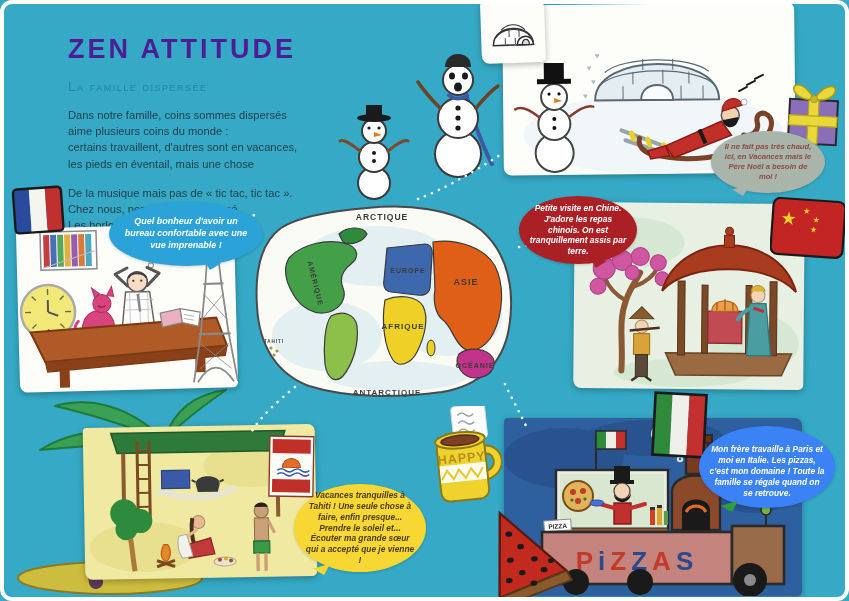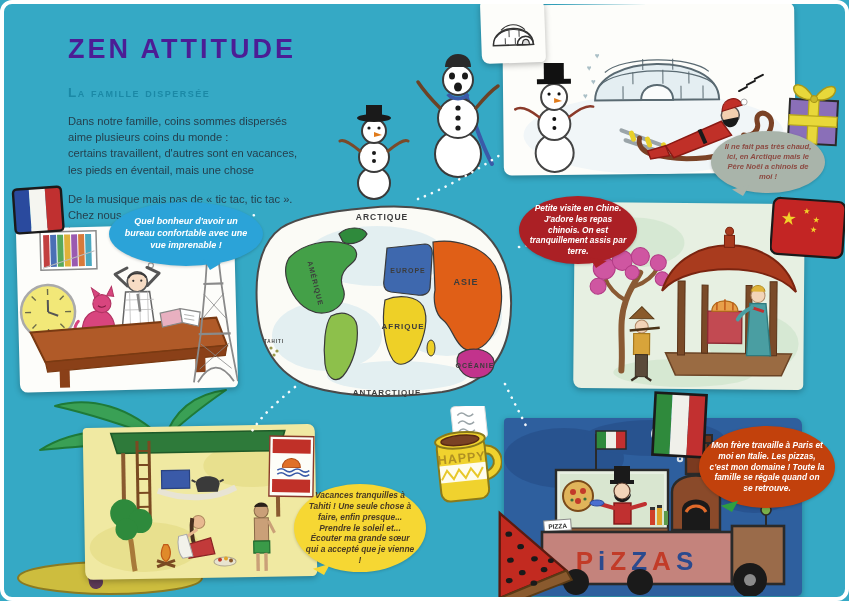--- a/index.html
+++ b/index.html
@@ -3,21 +3,21 @@
 <meta charset="utf-8">
 <style>
   html,body{margin:0;padding:0;background:#ffffff;}
   .page{position:relative;width:849px;height:601px;background:#35a9c5;overflow:hidden;
         font-family:"Liberation Sans",sans-serif;}
   .frame{position:absolute;inset:0;border:4px solid #fff;border-radius:12px;z-index:60;pointer-events:none;}
 
   
   .header{position:absolute;left:68px;top:34px;width:268px;z-index:5;color:#233744;}
   .title{font-size:27px;font-weight:700;letter-spacing:3px;color:#4c1d95;}
-  .subtitle{margin-top:20px;font-size:13.5px;font-weight:700;letter-spacing:1.5px;
+  .subtitle{margin-top:14px;font-size:13.5px;font-weight:400;letter-spacing:1.5px;
             font-variant:small-caps;color:#1b89a6;}
   .para{margin-top:13px;font-size:11.2px;line-height:1.45;color:#25404e;}
   .para div{white-space:nowrap;}
 
   
   .abs{position:absolute;}
   .paper{background:#fdfdfa;box-shadow:0 2px 6px rgba(0,0,0,.28);border-radius:4px 7px 5px 8px;}
 
   
   .bubble{position:absolute;display:flex;align-items:center;justify-content:center;text-align:center;
@@ -25,21 +25,21 @@
           line-height:1.3;box-shadow:0 1px 3px rgba(0,0,0,.18);}
   .bubble::after{content:"";position:absolute;width:0;height:0;border:9px solid transparent;}
   .b-france{left:109px;top:202px;width:154px;height:64px;padding:8px 14px;background:#2ba3d8;color:#fff;font-size:9px;font-style:italic;}
   .b-france::after{bottom:-13px;left:60%;border-top-color:#2ba3d8;transform:rotate(14deg);}
   .b-arctic{left:711px;top:131px;width:114px;height:62px;padding:7px 10px;background:#a9b4aa;color:#8c4a42;font-size:7.6px;}
   .b-arctic::after{bottom:-12px;left:20%;border-top-color:#a9b4aa;transform:rotate(-14deg);}
   .b-china{left:519px;top:196px;width:118px;height:68px;padding:8px 10px;background:#ab2025;color:#fff;font-size:8.4px;}
   .b-china::after{bottom:-13px;left:58%;border-top-color:#ab2025;transform:rotate(12deg);}
   .b-tahiti{left:294px;top:451px;width:132px;height:88px;padding:9px 10px;background:#f6d733;color:#4a3b23;font-size:8.4px;margin-top:33px;}
   .b-tahiti::after{bottom:-12px;left:16%;border-top-color:#f6d733;transform:rotate(-16deg);}
-  .b-italy{left:699px;top:426px;width:136px;height:82px;padding:9px 10px;background:#c2410c;color:#fff;font-size:8.4px;}
+  .b-italy{left:699px;top:426px;width:136px;height:82px;padding:9px 10px;background:#3b82f6;color:#fff;font-size:8.4px;align-items:flex-end;}
   .b-italy::after{bottom:-13px;left:18%;border-top-color:#2f9e41;transform:rotate(-16deg);}
 
   svg text{font-family:"Liberation Sans",sans-serif;}
   .maplbl{font-weight:700;fill:#3c3c3c;letter-spacing:1px;}
 </style>
 </head>
 <body>
 
 <div class="page">
 
@@ -609,21 +609,21 @@
           <ellipse cx="54" cy="78" rx="3.4" ry="2.6"></ellipse>
           <ellipse cx="74" cy="58" rx="3" ry="2.4"></ellipse>
       </g>
     </g>
   </svg>
 
   <div class="bubble b-france">
     <span>Quel bonheur d'avoir un bureau confortable avec une vue imprenable !</span>
   </div>
   <div class="bubble b-arctic">
-    <span>Il ne fait pas très chaud, ici, en Arctique mais le Père Noël a chinois de moi !</span>
+    <span>Il ne fait pas très chaud, ici, en Vacances mais le Père Noël a besoin de moi !</span>
   </div>
   <div class="bubble b-china">
     <span>Petite visite en Chine. J'adore les repas chinois. On est tranquillement assis par terre.</span>
   </div>
   <div class="bubble b-tahiti">
     <span>Vacances tranquilles à Tahiti ! Une seule chose à faire, enfin presque... Prendre le soleil et... Écouter ma grande sœur qui a accepté que je vienne !</span>
   </div>
   <div class="bubble b-italy">
     <span>Mon frère travaille à Paris et moi en Italie. Les pizzas, c'est mon domaine ! Toute la famille se régale quand on se retrouve.</span>
   </div>

